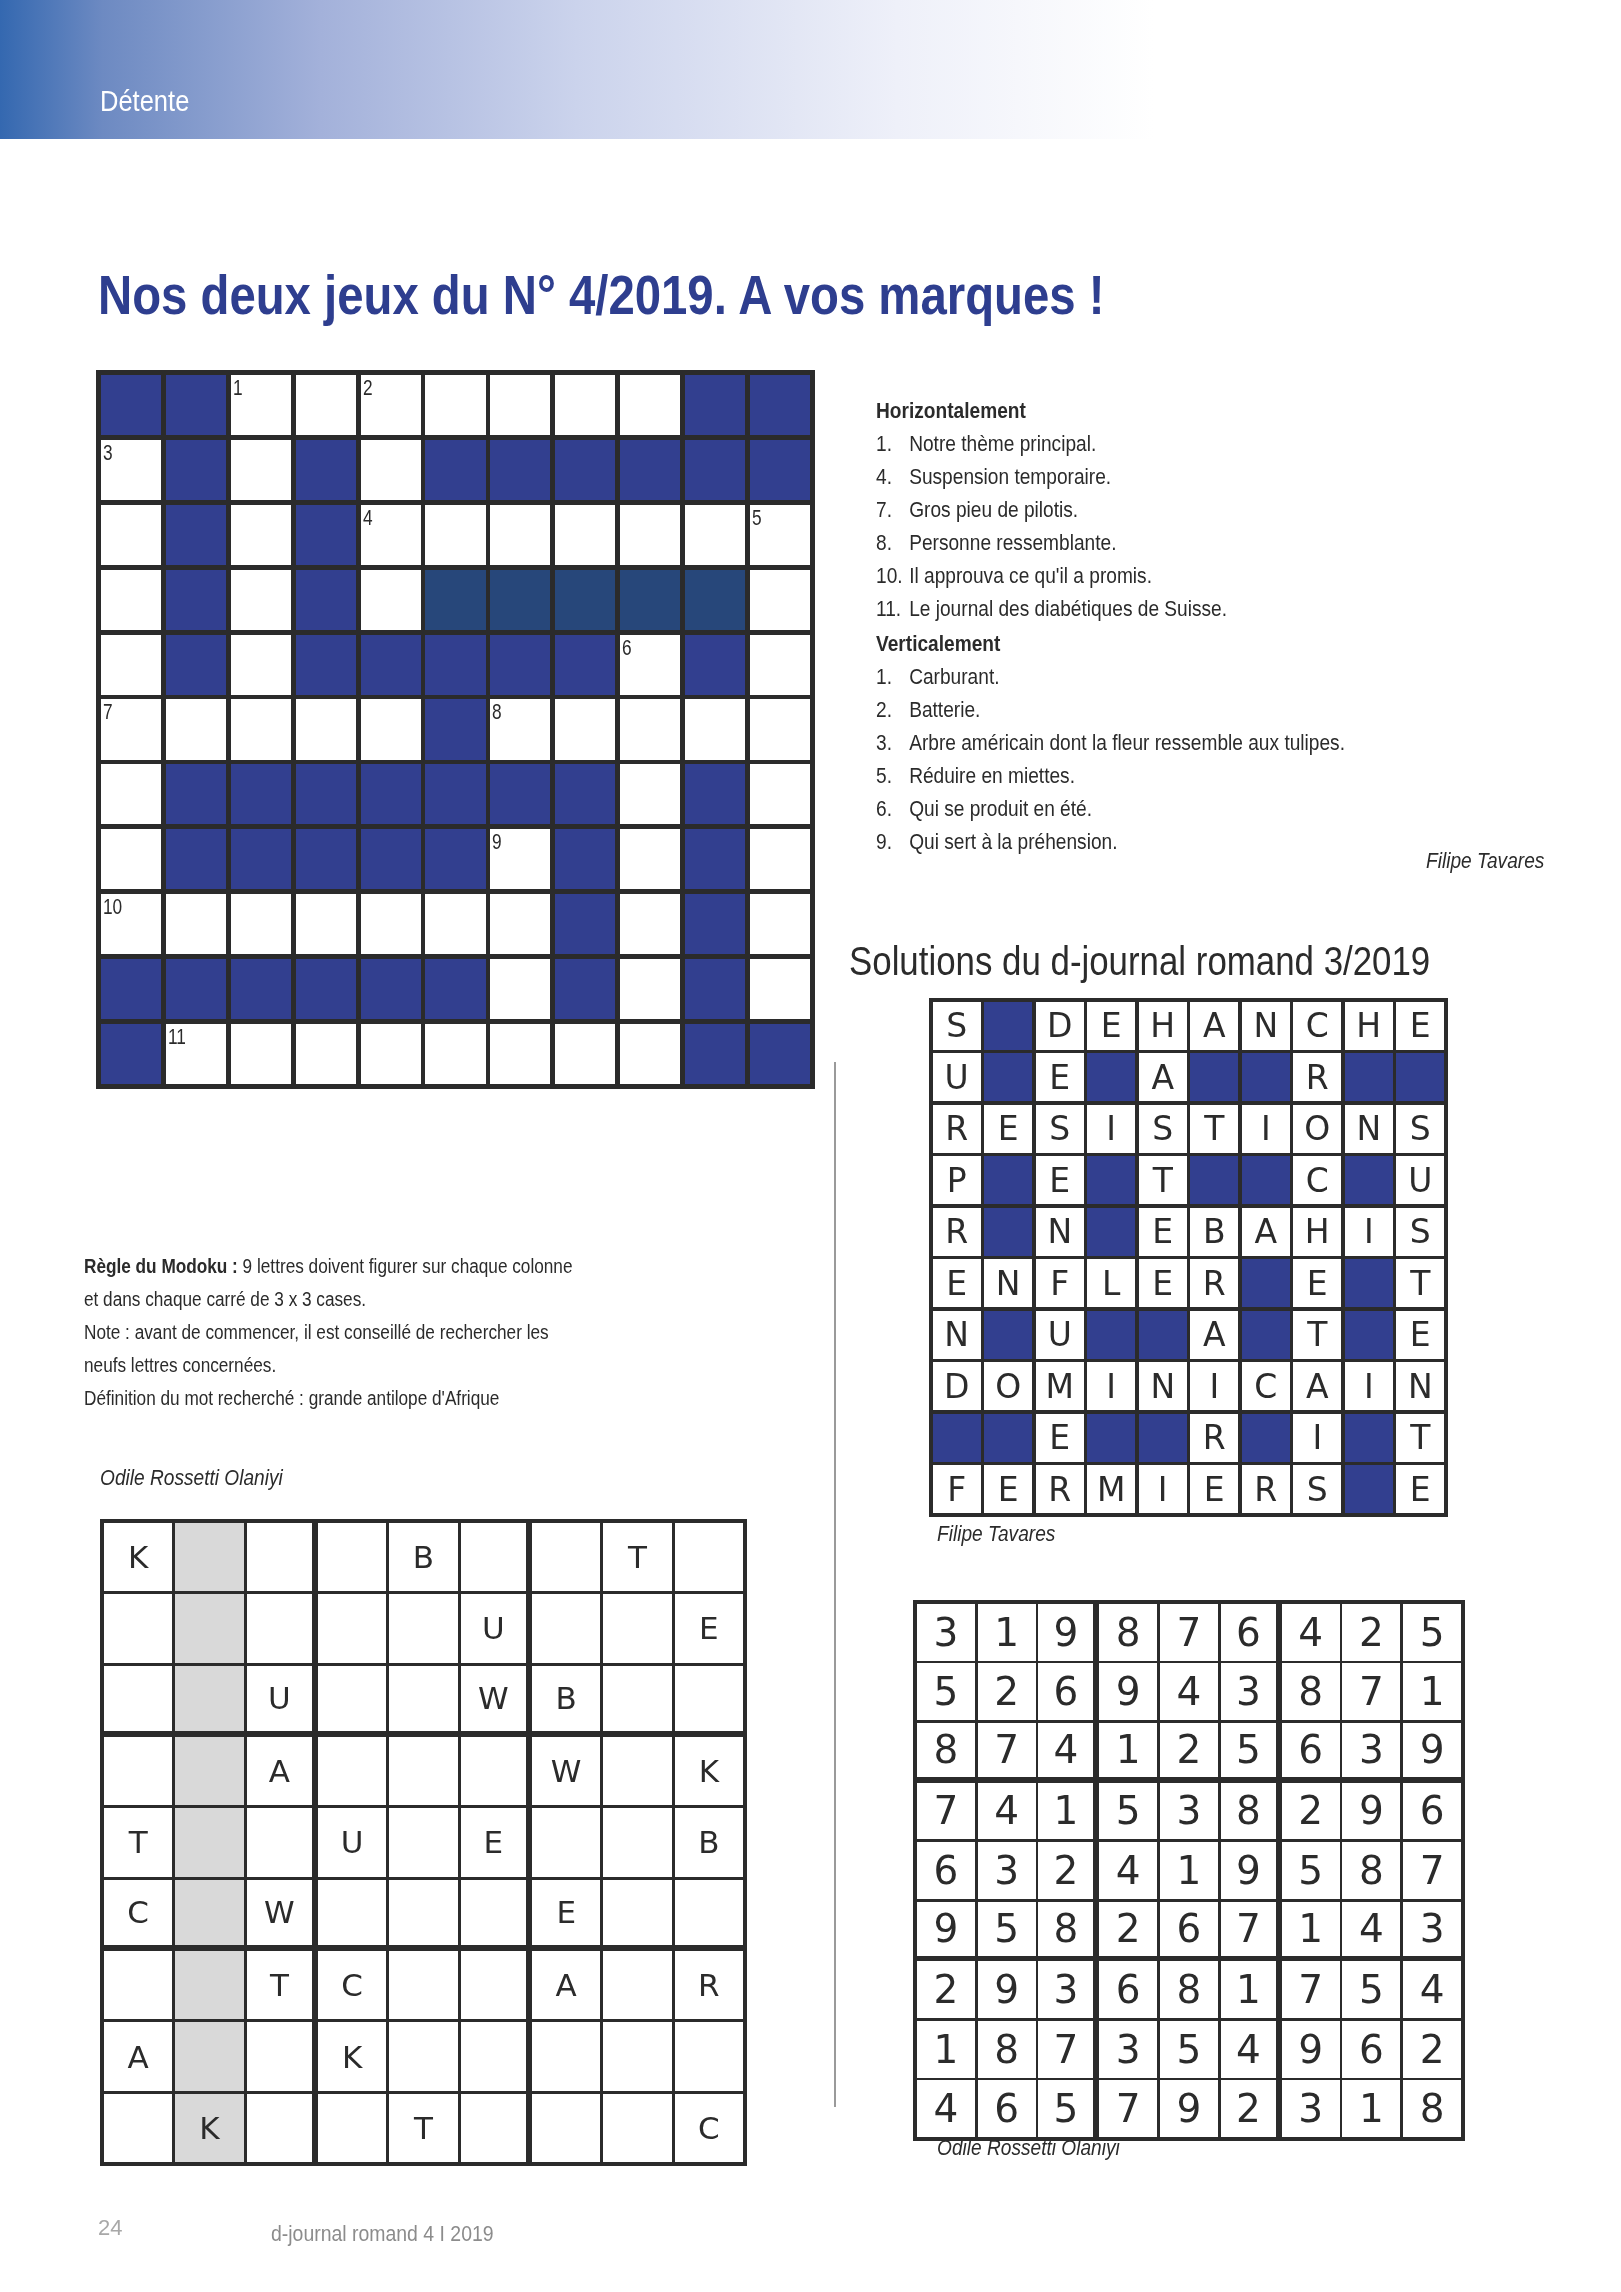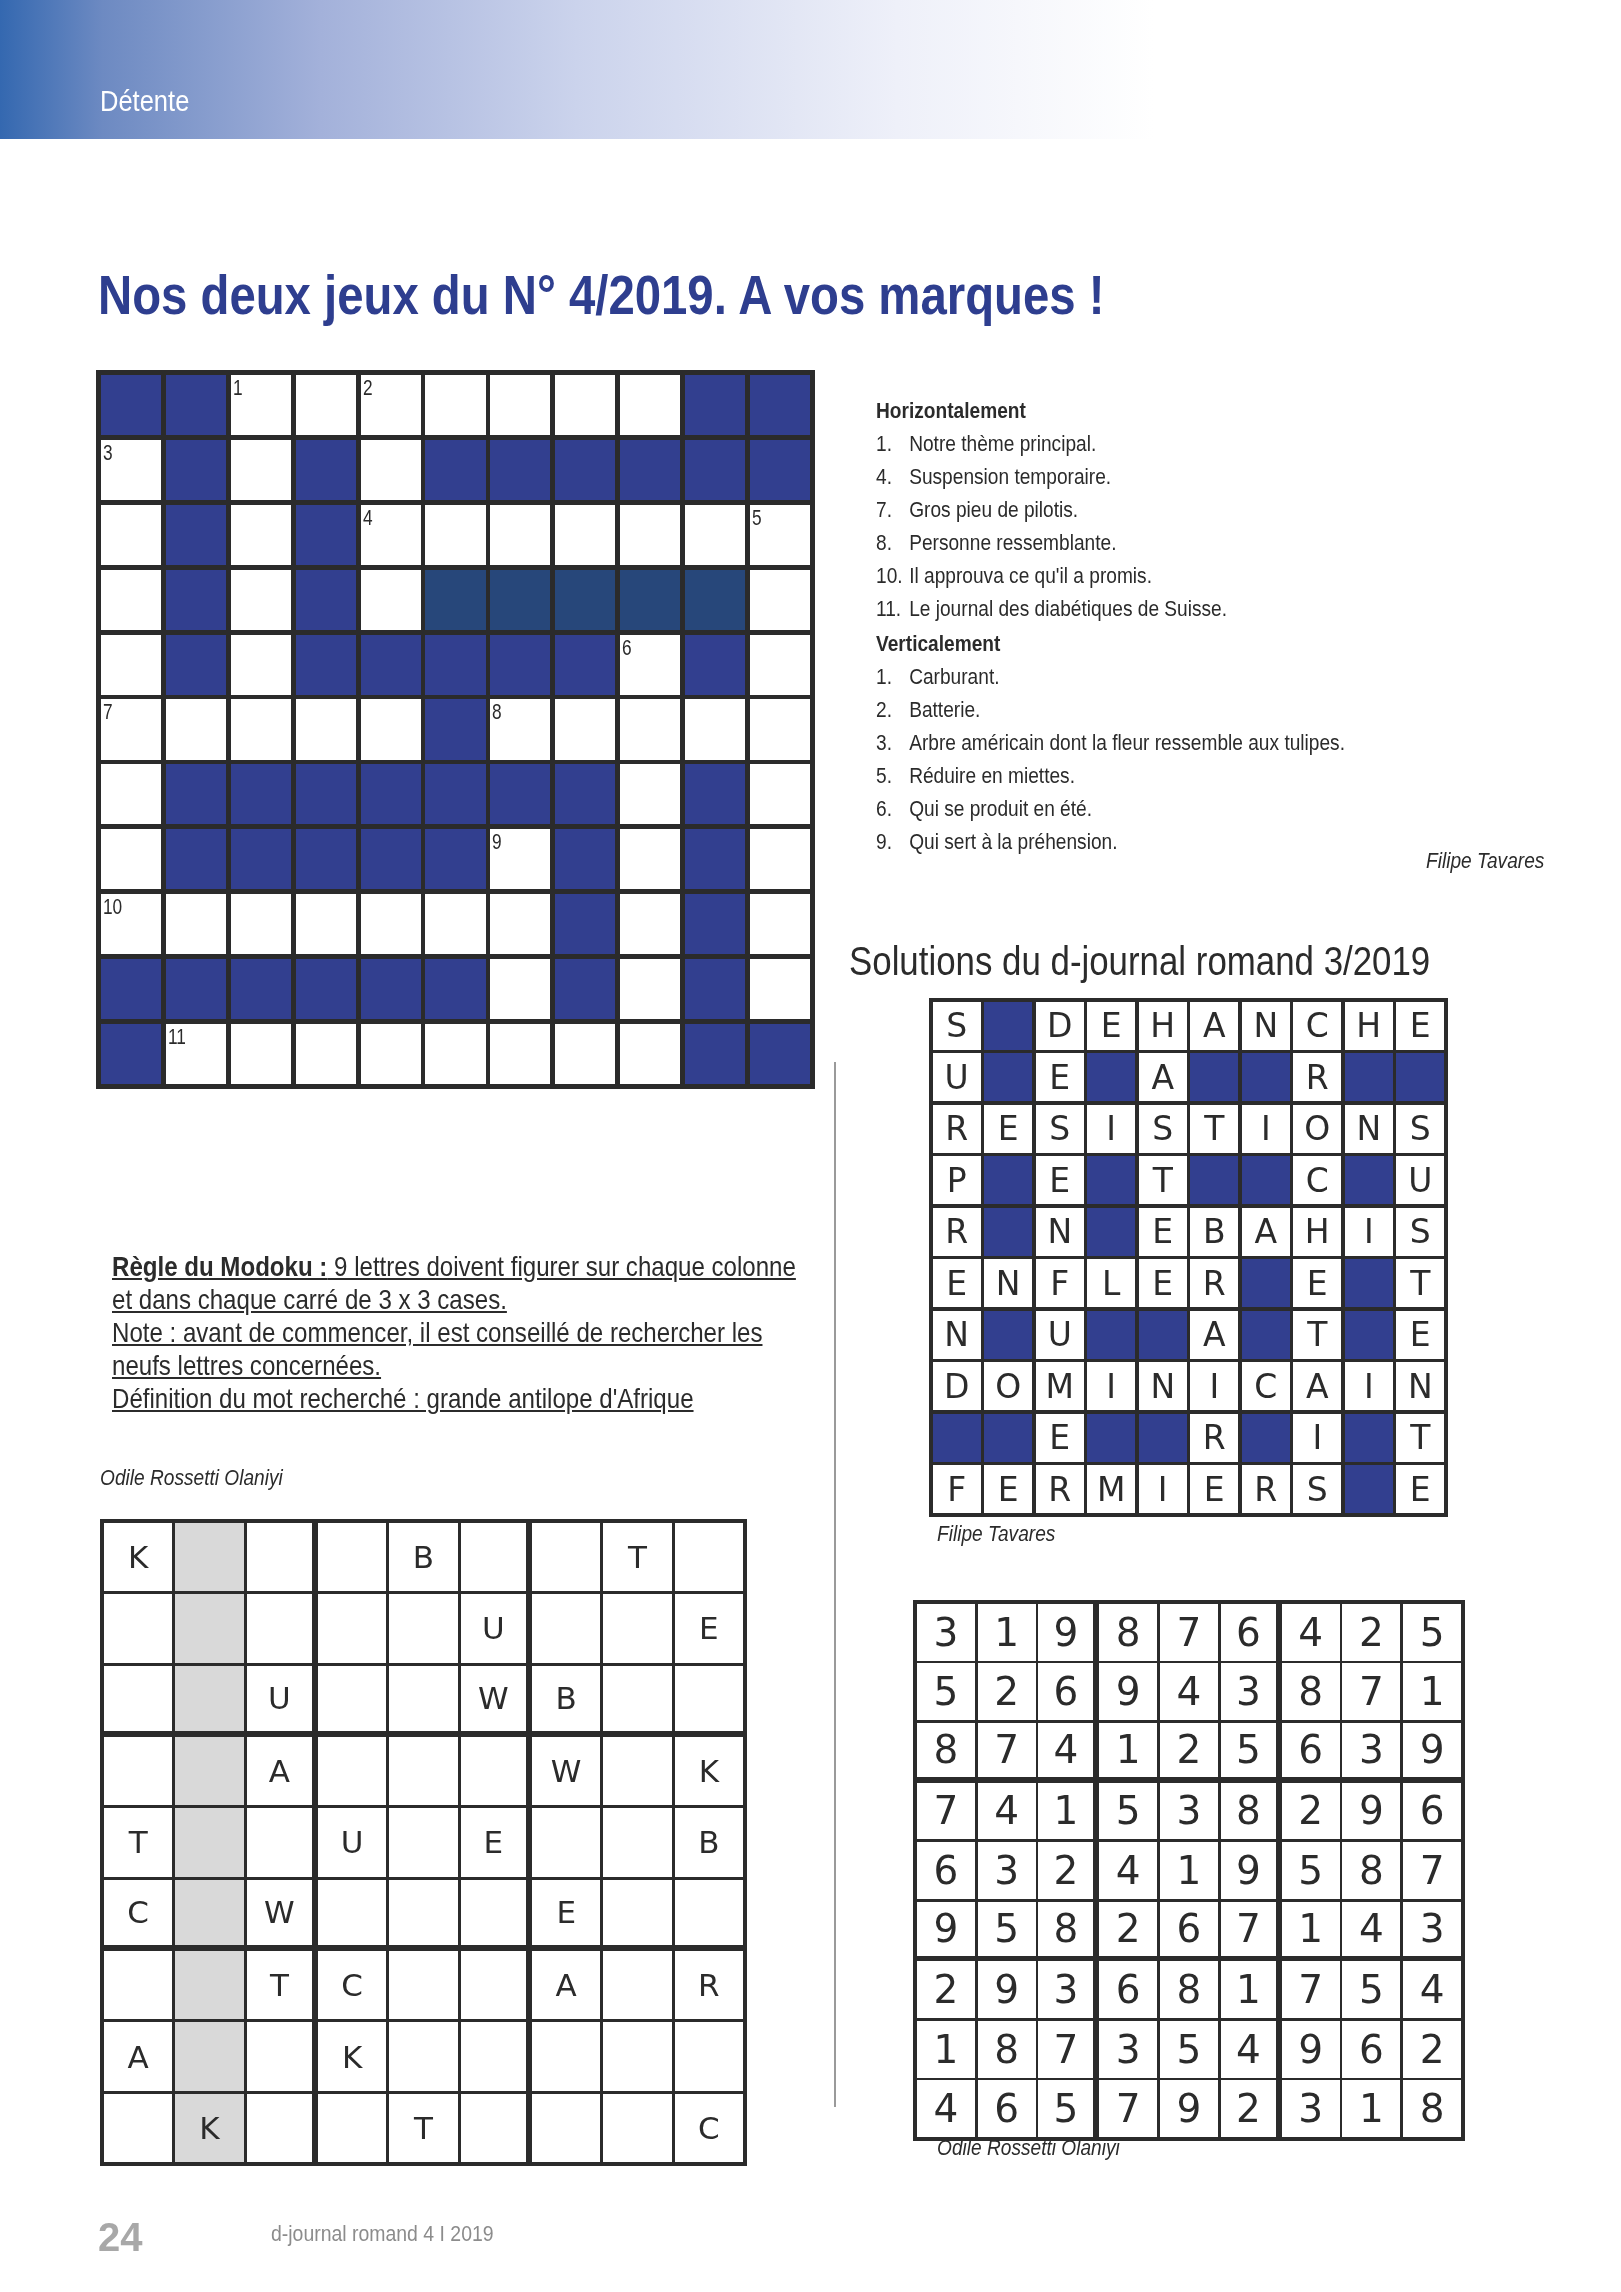--- a/index.html
+++ b/index.html
@@ -22,38 +22,38 @@
   .author-right { position:absolute; left:1426px; top:848px; font-style:italic; font-size:22.5px; transform:scaleX(0.85); transform-origin:left; white-space:nowrap; }
 
   .sol-title { position:absolute; left:849px; top:938px; font-size:41px; color:#2b2b2b; transform:scaleX(0.85); transform-origin:left; white-space:nowrap; }
   .sol-grid { position:absolute; left:929px; top:998px; width:519px; height:519px; background:#2b2b2b; display:grid; grid-template-columns:repeat(10,1fr); grid-template-rows:repeat(10,1fr); gap:3.9px; padding:3.9px; box-sizing:border-box; }
   .sol-cell { background:#fff; display:flex; align-items:center; justify-content:center; font-size:33px; font-family:"DejaVu Sans", sans-serif; color:#2b2b2b; }
   .sol-cell.b { background:#323f8f; }
   .author-sol { position:absolute; left:937px; top:1521px; font-style:italic; font-size:22.5px; transform:scaleX(0.85); transform-origin:left; white-space:nowrap; }
 
   .divider { position:absolute; left:834px; top:1062px; width:2px; height:1045px; background:#9a9a9a; }
 
-  .rules { position:absolute; left:112px; top:1250px; width:686px; font-size:28px; line-height:33px;text-decoration:underline; }
+  .rules { position:absolute; left:84px; top:1250px; width:686px; font-size:20px; line-height:33px; }
   .rules div { white-space:nowrap; transform:scaleX(0.86); transform-origin:left; }
   .rules b { font-weight:bold; }
   .author-modoku { position:absolute; left:100px; top:1465px; font-style:italic; font-size:22.5px; transform:scaleX(0.85); transform-origin:left; white-space:nowrap; }
 
   .modoku { position:absolute; left:100px; top:1519px; width:647px; height:647px; background:#2b2b2b; display:grid; grid-template-columns:repeat(9,1fr); grid-template-rows:repeat(9,1fr); padding:3.9px; box-sizing:border-box; gap:2.9px; }
   .mk-cell { background:#fff; display:flex; align-items:center; justify-content:center; font-size:31px; font-family:"DejaVu Sans", sans-serif; color:#2b2b2b; }
   .mk-cell.g { background:#d9d9d9; }
   .mk-cell.rb { margin-right:2.9px; }
   .mk-cell.bb { margin-bottom:2.9px; }
 
   .sudoku { position:absolute; left:913px; top:1600px; width:552px; height:541px; background:#2b2b2b; display:grid; grid-template-columns:repeat(9,1fr); grid-template-rows:repeat(9,1fr); padding:3.9px; box-sizing:border-box; gap:2.9px; }
   .sd-cell { background:#fff; display:flex; align-items:center; justify-content:center; font-size:39px; font-family:"DejaVu Sans", sans-serif; color:#2b2b2b; }
   .sd-cell.rb { margin-right:2.9px; }
   .sd-cell.bb { margin-bottom:2.9px; }
   .author-sudoku { position:absolute; left:937px; top:2135px; font-style:italic; font-size:22.5px; transform:scaleX(0.85); transform-origin:left; white-space:nowrap; }
 
-  .page-num { position:absolute; left:98px; top:2215px; font-size:40px; font-weight:bold; color:#a8a8a8; }
+  .page-num { position:absolute; left:98px; top:2215px; font-size:22px; font-weight:normal; color:#a8a8a8; }
   .footer-text { position:absolute; left:271px; top:2221px; font-size:21.6px; color:#8c8c8c; transform:scaleX(0.9); transform-origin:left; white-space:nowrap; }
 </style>
 </head>
 <body>
 
 <div class="header-band">
   <div class="section-label">Détente</div>
 </div>
 
 <h1 class="page-title" style="margin:0;">Nos deux jeux du N° 4/2019. A vos marques !</h1>

